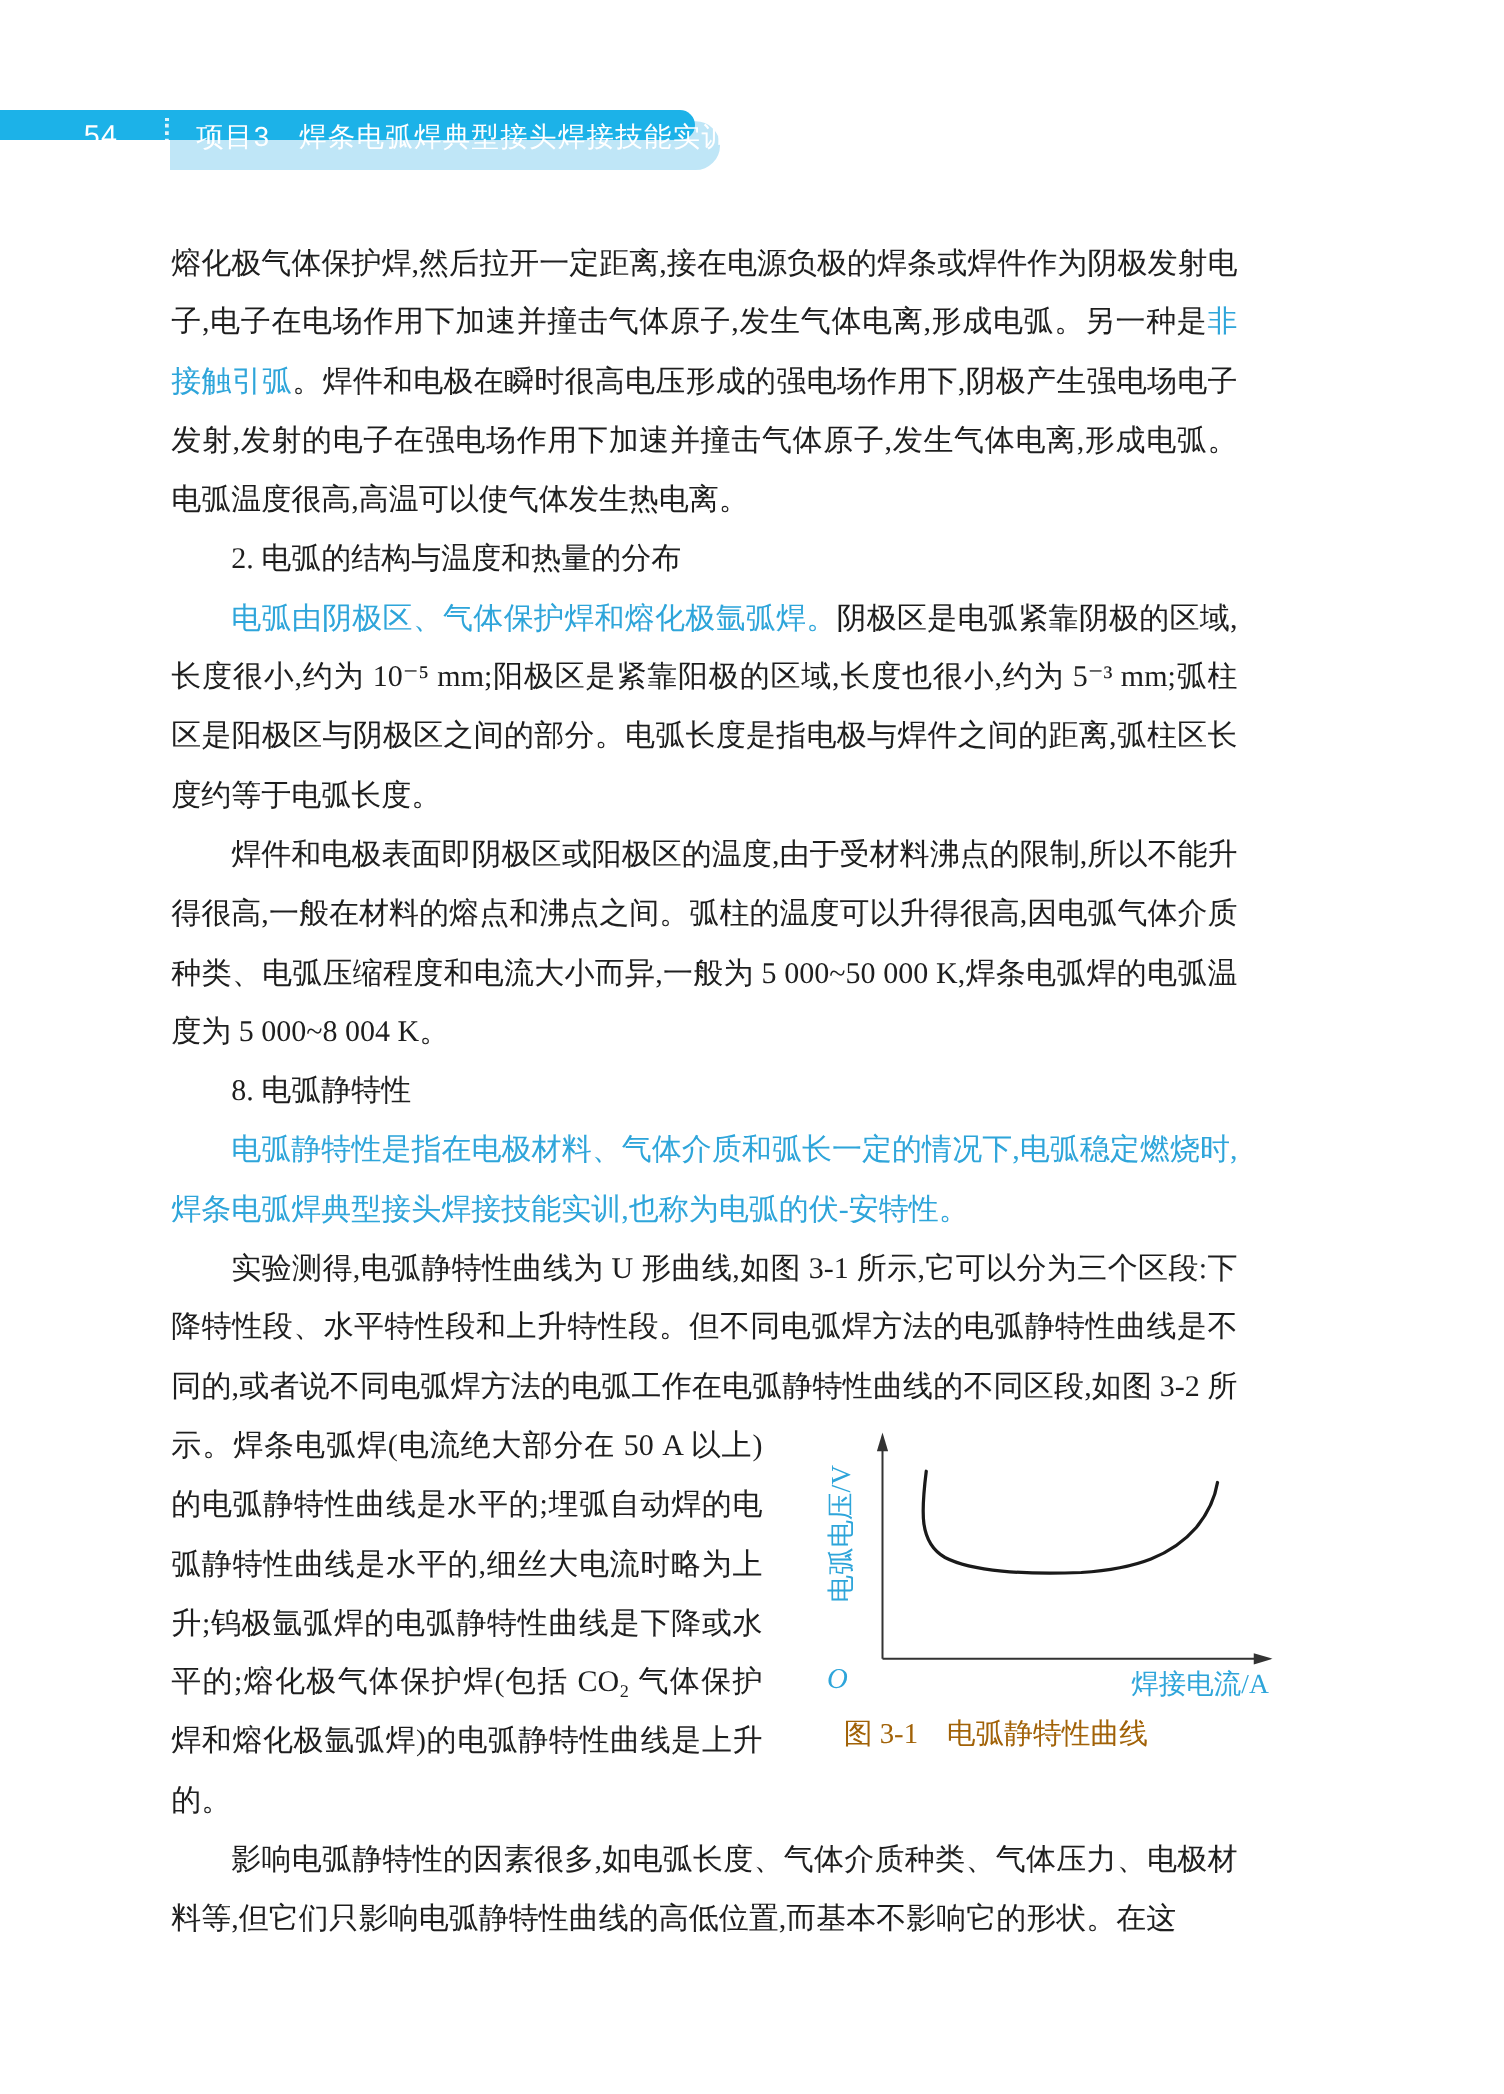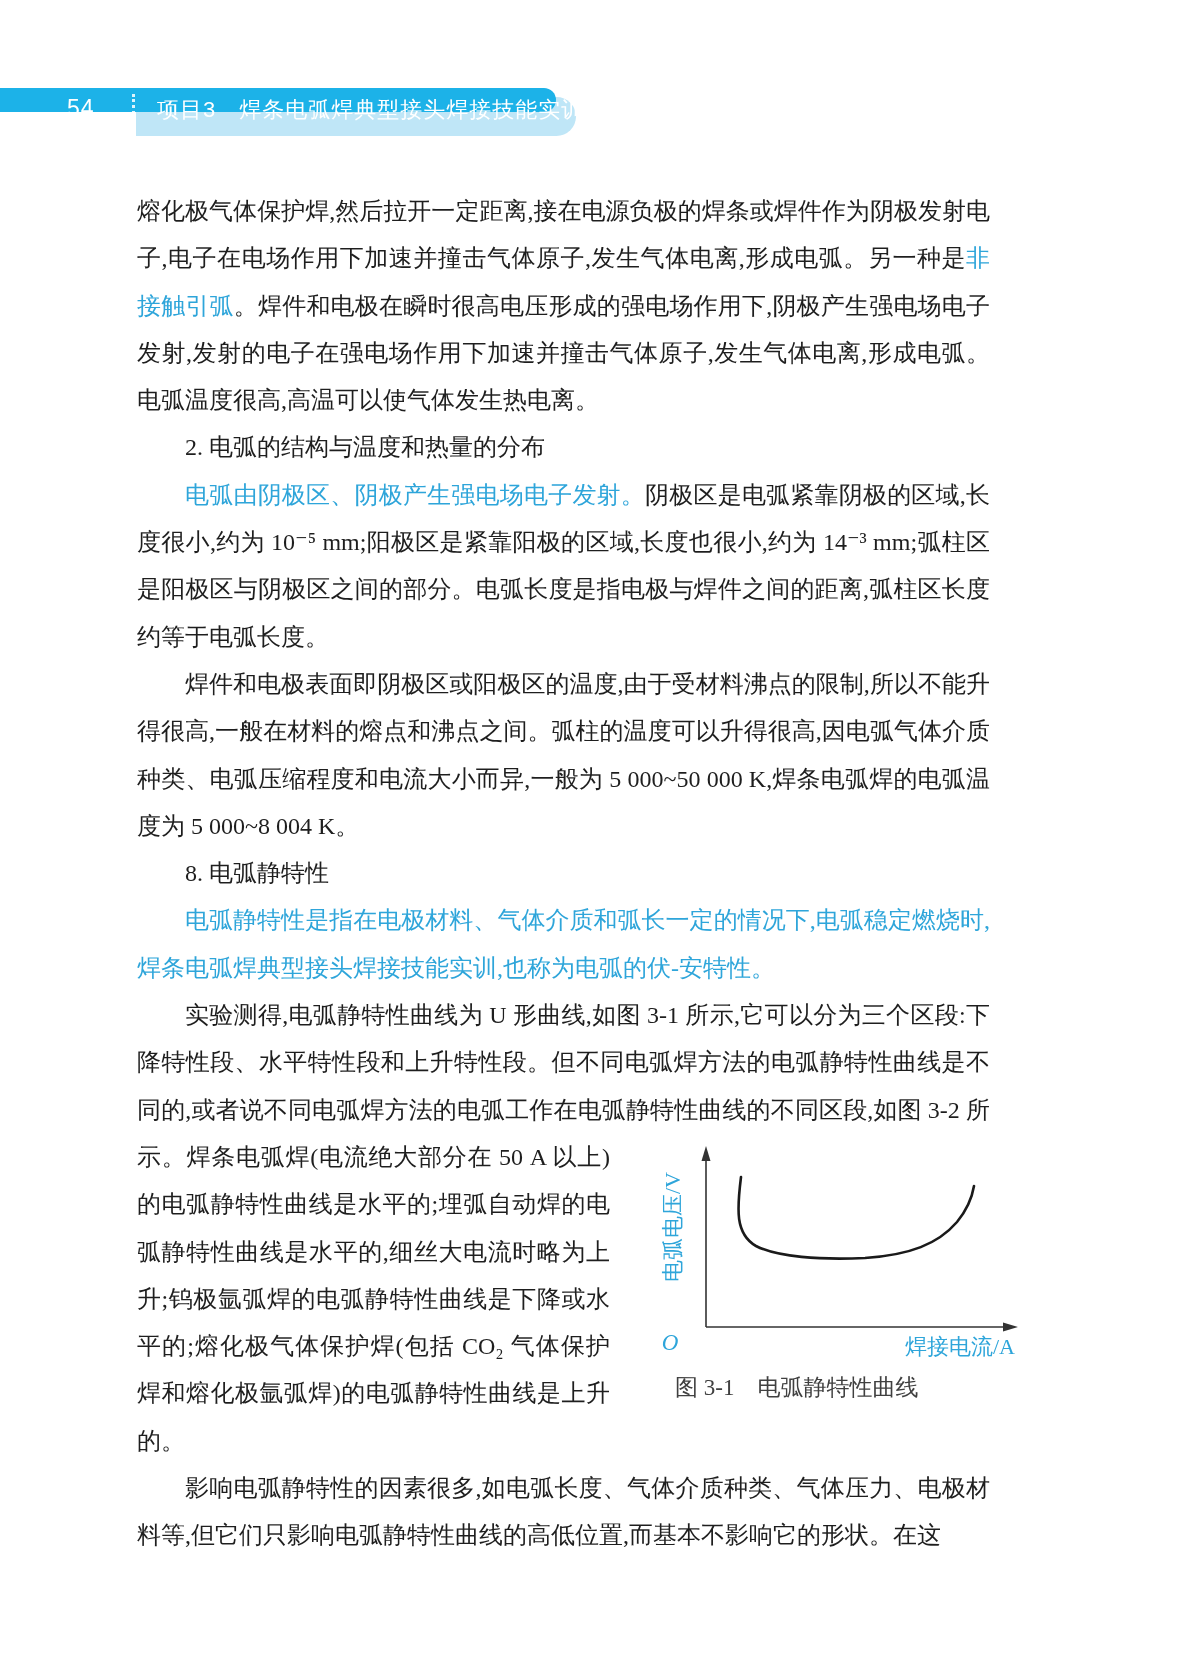--- a/index.html
+++ b/index.html
@@ -62,21 +62,21 @@
     margin-right:-30px;
     position:relative;
     text-indent:0;
   }
   .figure-float svg { display:block; }
   .figure-caption {
     width:410px;
     padding-left:65px;
     box-sizing:content-box;
     text-align:center;
-    color:#404040;
+    color:#a16207;
     font-size:23px;
     line-height:26px;
     margin-top:20px;
     text-indent:0;
     white-space:nowrap;
   }
   .fig-axis-label { fill:#2ea5da; font-size:22px; font-family:"Liberation Serif","DejaVu Serif",serif; }
   .fig-origin { fill:#2ea5da; font-size:23px; font-style:italic; font-family:"Liberation Serif","DejaVu Serif",serif; }
 </style>
 </head>
@@ -90,21 +90,21 @@
     <span class="dotted-sep"></span>
     <span class="chapter-title">项目3　焊条电弧焊典型接头焊接技能实训</span>
   </div>
 
   <div class="content">
 
     <p class="noindent"><span>熔化极气体保护焊,然后拉开一定距离,接在电源负极的焊条或焊件作为阴极发射电子,电子在电场作用下加速并撞击气体原子,发生气体电离,形成电弧。另一种是</span><span class="accent">非接触引弧</span><span>。焊件和电极在瞬时很高电压形成的强电场作用下,阴极产生强电场电子发射,发射的电子在强电场作用下加速并撞击气体原子,发生气体电离,形成电弧。电弧温度很高,高温可以使气体发生热电离。</span></p>
 
     <p>2. 电弧的结构与温度和热量的分布</p>
 
-    <p><span class="accent">电弧由阴极区、阴极产生强电场电子发射。</span><span>阴极区是电弧紧靠阴极的区域,长度很小,约为 10⁻⁵ mm;阳极区是紧靠阳极的区域,长度也很小,约为 14⁻³ mm;弧柱区是阳极区与阴极区之间的部分。电弧长度是指电极与焊件之间的距离,弧柱区长度约等于电弧长度。</span></p>
+    <p><span class="accent">电弧由阴极区、气体保护焊和熔化极氩弧焊。</span><span>阴极区是电弧紧靠阴极的区域,长度很小,约为 10⁻⁵ mm;阳极区是紧靠阳极的区域,长度也很小,约为 5⁻³ mm;弧柱区是阳极区与阴极区之间的部分。电弧长度是指电极与焊件之间的距离,弧柱区长度约等于电弧长度。</span></p>
 
     <p>焊件和电极表面即阴极区或阳极区的温度,由于受材料沸点的限制,所以不能升得很高,一般在材料的熔点和沸点之间。弧柱的温度可以升得很高,因电弧气体介质种类、电弧压缩程度和电流大小而异,一般为 5 000~50 000 K,焊条电弧焊的电弧温度为 5 000~8 004 K。</p>
 
     <p>8. 电弧静特性</p>
 
     <p class="accent">电弧静特性是指在电极材料、气体介质和弧长一定的情况下,电弧稳定燃烧时,焊条电弧焊典型接头焊接技能实训,也称为电弧的伏-安特性。</p>
 
     <p><span>实验测得,电弧静特性曲线为 U 形曲线,如图 3-1 所示,它可以分为三个区段:下降特性段、水平特性段和上升特性段。但不同电弧焊方法的电弧静特性曲线是不同的,或者说不同电弧焊方法的电弧工作在电弧静特性曲线的不同区段,</span><span class="figure-float"><svg width="410" height="230" viewBox="0 0 410 230">
 
         <line x1="96" y1="24" x2="96" y2="193" stroke="#333333" stroke-width="1.6"></line>

